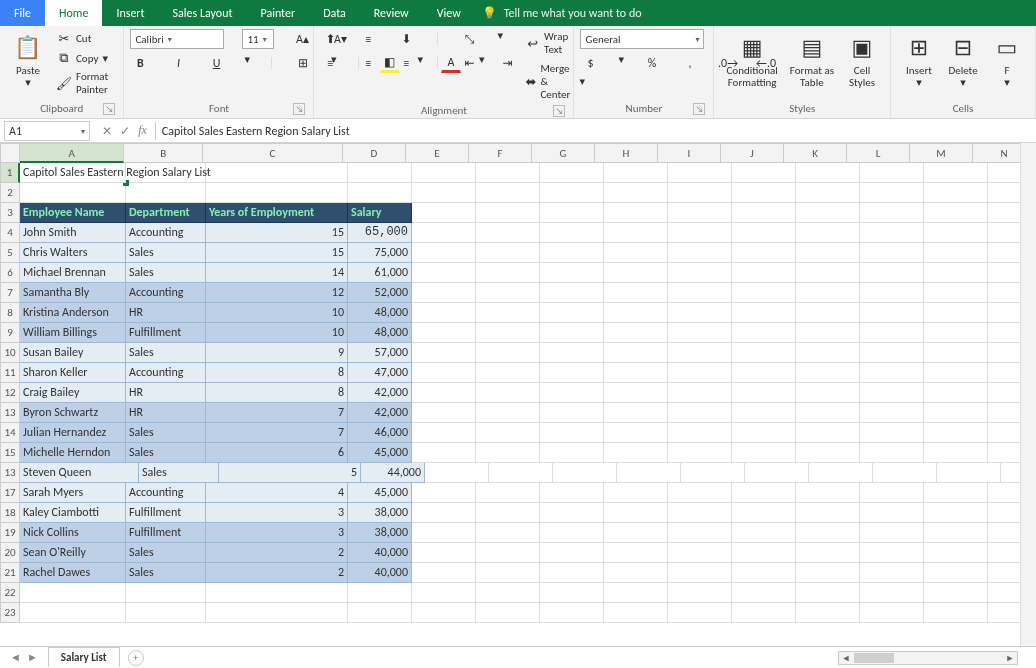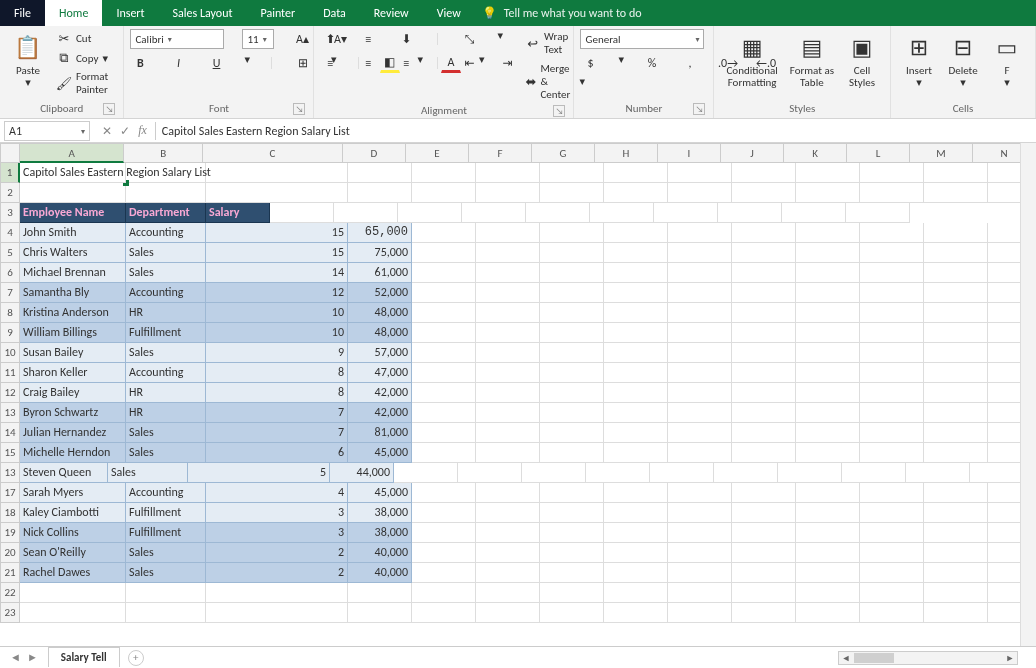--- a/index.html
+++ b/index.html
@@ -1,21 +1,21 @@
 <!DOCTYPE html>
 <html><head>
 <meta charset="utf-8">
 <style>
 * { box-sizing: border-box; margin: 0; padding: 0; font-family: "Segoe UI", Calibri, sans-serif; }
 body { background: #fff; font-size: 12px; color: #333; overflow: hidden; width: 1036px; height: 668px; }
 
 
 .tabs { background: #0f7a3f; display: flex; align-items: center; height: 26px; color: #fff; font-size: 12px; }
 .tabs .tab { padding: 0 14px; height: 26px; display: flex; align-items: center; cursor: pointer; }
-.tabs .tab.file { background: #0f172a; }
+.tabs .tab.file { background: #3b82f6; }
 .tabs .tab.active { background: #fff; color: #0f7a3f; }
 .tabs .tell-me { display: flex; align-items: center; margin-left: 8px; opacity: .9; }
 .tabs .bulb { margin-right: 6px; }
 
 
 .ribbon { background: #f3f3f3; border-bottom: 1px solid #d4d4d4; height: 93px; display: flex; font-size: 11px; }
 .group { border-right: 1px solid #e1e1e1; padding: 3px 6px 0 6px; display: flex; flex-direction: column; position: relative; }
 .group-body { flex: 1; display: flex; align-items: flex-start; }
 .group-label { text-align: center; color: #666; font-size: 11px; padding: 2px 0 3px 0; position: relative; }
 .group-label .launcher { position: absolute; right: 2px; bottom: 3px; font-size: 9px; color: #888; border: 1px solid #bbb; width: 12px; height: 12px; line-height: 10px; text-align: center; }
@@ -44,21 +44,21 @@
 .col-headers { display: flex; margin-left: 20px; }
 .corner { width: 20px; height: 20px; border: 1px solid #ccc; background: #f3f3f3; position: absolute; left: 0; top: 0; }
 .ch { height: 20px; border: 1px solid #ccc; border-left: none; background: #f3f3f3; text-align: center; font-size: 11px; color: #555; line-height: 20px; }
 .ch.sel-col { background: #d5e4cf; border-bottom: 2px solid #0f7a3f; }
 .rows { position: absolute; top: 20px; left: 0; }
 .row { display: flex; height: 20px; }
 .rh { width: 20px; border: 1px solid #ccc; border-top: none; background: #f3f3f3; text-align: center; font-size: 11px; color: #555; line-height: 19px; }
 .rh.sel-row { background: #d5e4cf; border-right: 2px solid #0f7a3f; }
 .cell { border-right: 1px solid #ddd; border-bottom: 1px solid #ddd; padding: 0 3px; line-height: 19px; font-size: 12px; overflow: hidden; white-space: nowrap; font-family: Calibri, sans-serif; background: #fff; }
 .cell.overflow { overflow: visible; }
-.cell.hdr { background: #2f4f70; color: #f9a8d4; font-weight: bold; border-right: 1px solid #1a3550; border-bottom: 1px solid #1a3550; }
+.cell.hdr { background: #2f4f70; color: #86efac; font-weight: bold; border-right: 1px solid #1a3550; border-bottom: 1px solid #1a3550; }
 .cell.band-light { background: #e4ecf4; border-right: 1px solid #9db8d4; border-bottom: 1px solid #9db8d4; }
 .cell.band-dark { background: #bdd0e6; border-right: 1px solid #9db8d4; border-bottom: 1px solid #9db8d4; }
 .cell.num { text-align: right; }
 .selected-cell { position: absolute; border: 2px solid #0f7a3f; pointer-events: none; }
 .fill-handle { position: absolute; width: 6px; height: 6px; background: #0f7a3f; }
 
 
 .sheet-tabs { position: absolute; bottom: 0; left: 0; right: 0; height: 22px; background: #fff; border-top: 1px solid #ccc; display: flex; align-items: center; font-size: 11px; }
 .sheet-nav { display: flex; gap: 6px; padding: 0 10px; color: #888; }
 .sheet-tab { padding: 3px 12px; border: 1px solid #ccc; border-bottom: none; background: #fff; font-weight: bold; margin-top: -1px; }
@@ -289,20 +289,21 @@
         <div class="cell" style="width: 64px;"></div>
         <div class="cell" style="width: 64px;"></div>
         <div class="cell" style="width: 64px;"></div>
         <div class="cell" style="width: 64px;"></div>
         <div class="cell" style="width: 64px;"></div>
       </div>
       <div class="row">
         <div class="rh">3</div>
         <div class="cell hdr" style="width: 106px;">Employee Name</div>
         <div class="cell hdr" style="width: 80px;">Department</div>
+        <div class="cell hdr" style="width: 142px;">Years of Employment</div>
         <div class="cell hdr" style="width: 64px;">Salary</div>
         <div class="cell" style="width: 64px;"></div>
         <div class="cell" style="width: 64px;"></div>
         <div class="cell" style="width: 64px;"></div>
         <div class="cell" style="width: 64px;"></div>
         <div class="cell" style="width: 64px;"></div>
         <div class="cell" style="width: 64px;"></div>
         <div class="cell" style="width: 64px;"></div>
         <div class="cell" style="width: 64px;"></div>
         <div class="cell" style="width: 64px;"></div>
@@ -476,21 +477,21 @@
         <div class="cell" style="width: 64px;"></div>
         <div class="cell" style="width: 64px;"></div>
         <div class="cell" style="width: 64px;"></div>
         <div class="cell" style="width: 64px;"></div>
       </div>
       <div class="row">
         <div class="rh">14</div>
         <div class="cell band-dark" style="width: 106px;">Julian Hernandez</div>
         <div class="cell band-dark" style="width: 80px;">Sales</div>
         <div class="cell band-dark num" style="width: 142px;">7</div>
-        <div class="cell band-dark num" style="width: 64px;">81,000</div>
+        <div class="cell band-dark num" style="width: 64px;">46,000</div>
         <div class="cell" style="width: 64px;"></div>
         <div class="cell" style="width: 64px;"></div>
         <div class="cell" style="width: 64px;"></div>
         <div class="cell" style="width: 64px;"></div>
         <div class="cell" style="width: 64px;"></div>
         <div class="cell" style="width: 64px;"></div>
         <div class="cell" style="width: 64px;"></div>
         <div class="cell" style="width: 64px;"></div>
         <div class="cell" style="width: 64px;"></div>
         <div class="cell" style="width: 64px;"></div>
@@ -507,21 +508,21 @@
         <div class="cell" style="width: 64px;"></div>
         <div class="cell" style="width: 64px;"></div>
         <div class="cell" style="width: 64px;"></div>
         <div class="cell" style="width: 64px;"></div>
         <div class="cell" style="width: 64px;"></div>
         <div class="cell" style="width: 64px;"></div>
         <div class="cell" style="width: 64px;"></div>
       </div>
       <div class="row">
         <div class="rh">13</div>
-        <div class="cell band-light" style="width: 88px;">Steven Queen</div>
+        <div class="cell band-light" style="width: 119px;">Steven Queen</div>
         <div class="cell band-light" style="width: 80px;">Sales</div>
         <div class="cell band-light num" style="width: 142px;">5</div>
         <div class="cell band-light num" style="width: 64px;">44,000</div>
         <div class="cell" style="width: 64px;"></div>
         <div class="cell" style="width: 64px;"></div>
         <div class="cell" style="width: 64px;"></div>
         <div class="cell" style="width: 64px;"></div>
         <div class="cell" style="width: 64px;"></div>
         <div class="cell" style="width: 64px;"></div>
         <div class="cell" style="width: 64px;"></div>
@@ -653,21 +654,21 @@
   <div class="fill-handle" id="fillh" style="left: 123px; top: 37px;"></div>
 </div>
 
 <div class="vsb"></div>
 
 <div class="sheet-tabs">
   <div class="sheet-nav">
     <span>◄</span>
     <span>►</span>
   </div>
-  <div class="sheet-tab">Salary Tell</div>
+  <div class="sheet-tab">Salary List</div>
   <div class="sheet-add">+</div>
   <div class="hsb">
     <div class="ar">◄</div>
       <div class="thumb"></div>
       <div style="flex:1"></div>
       <div class="ar">►</div>
   </div>
 </div>
 
 </body></html>

